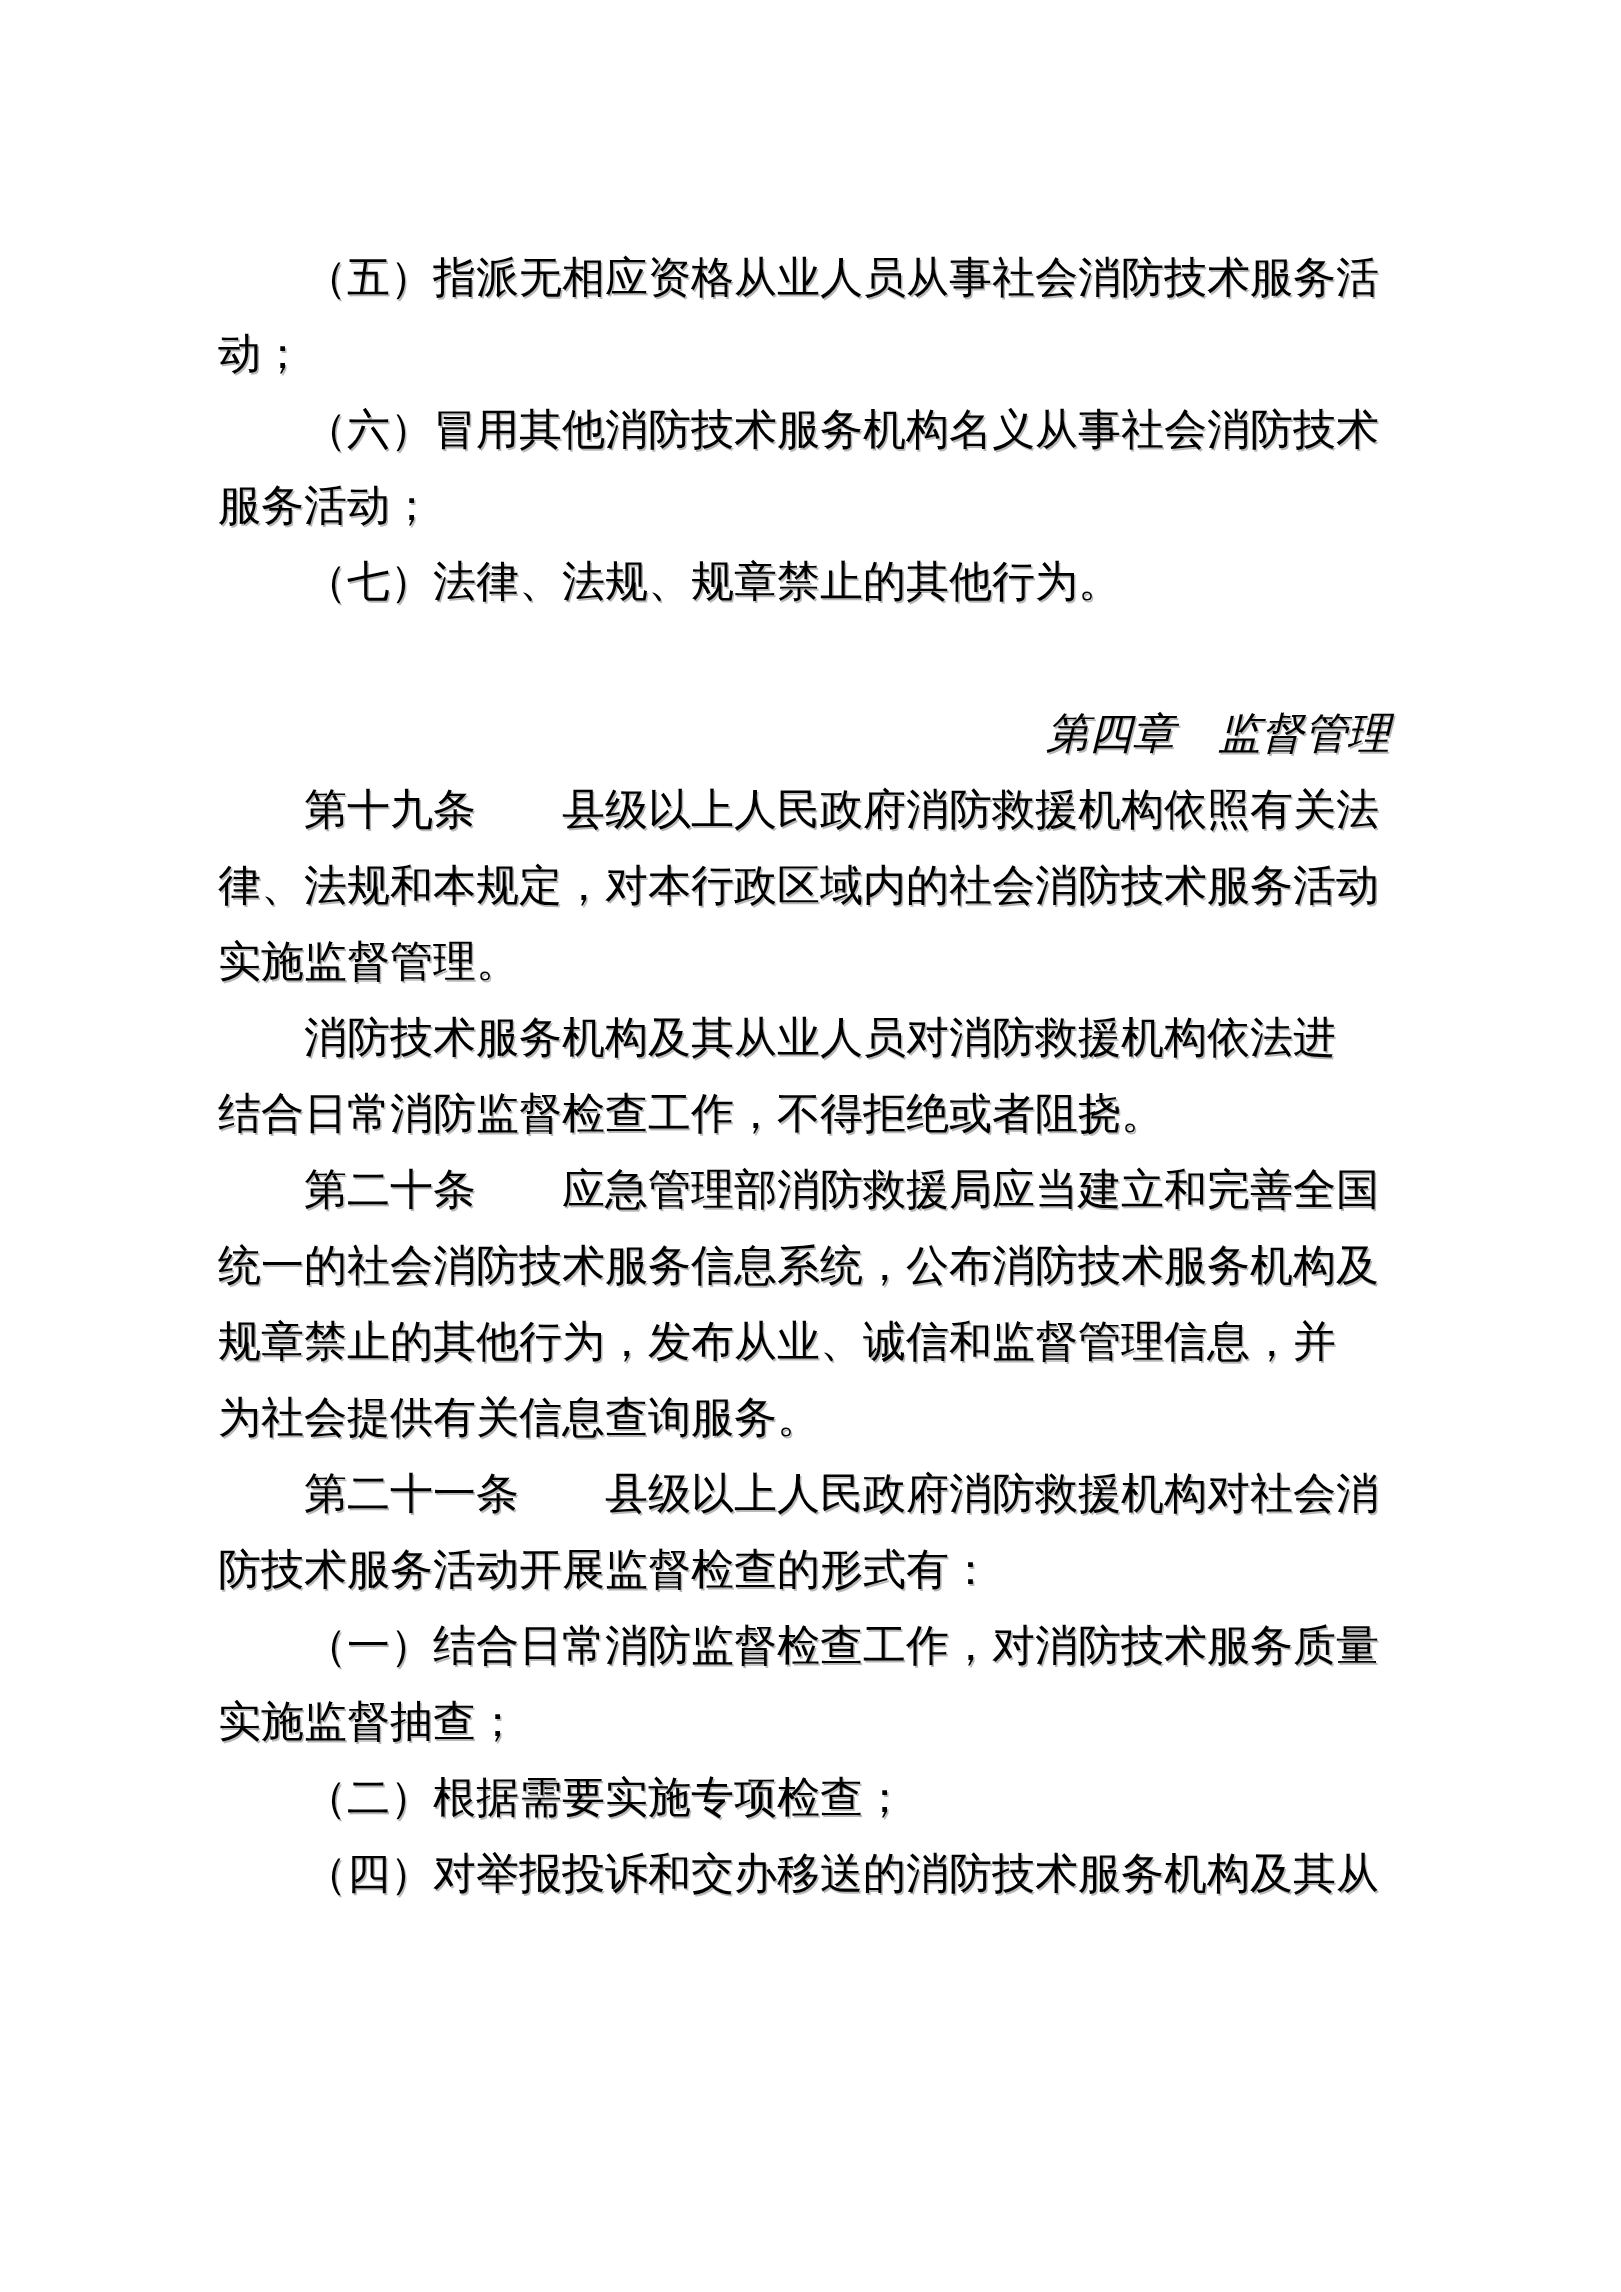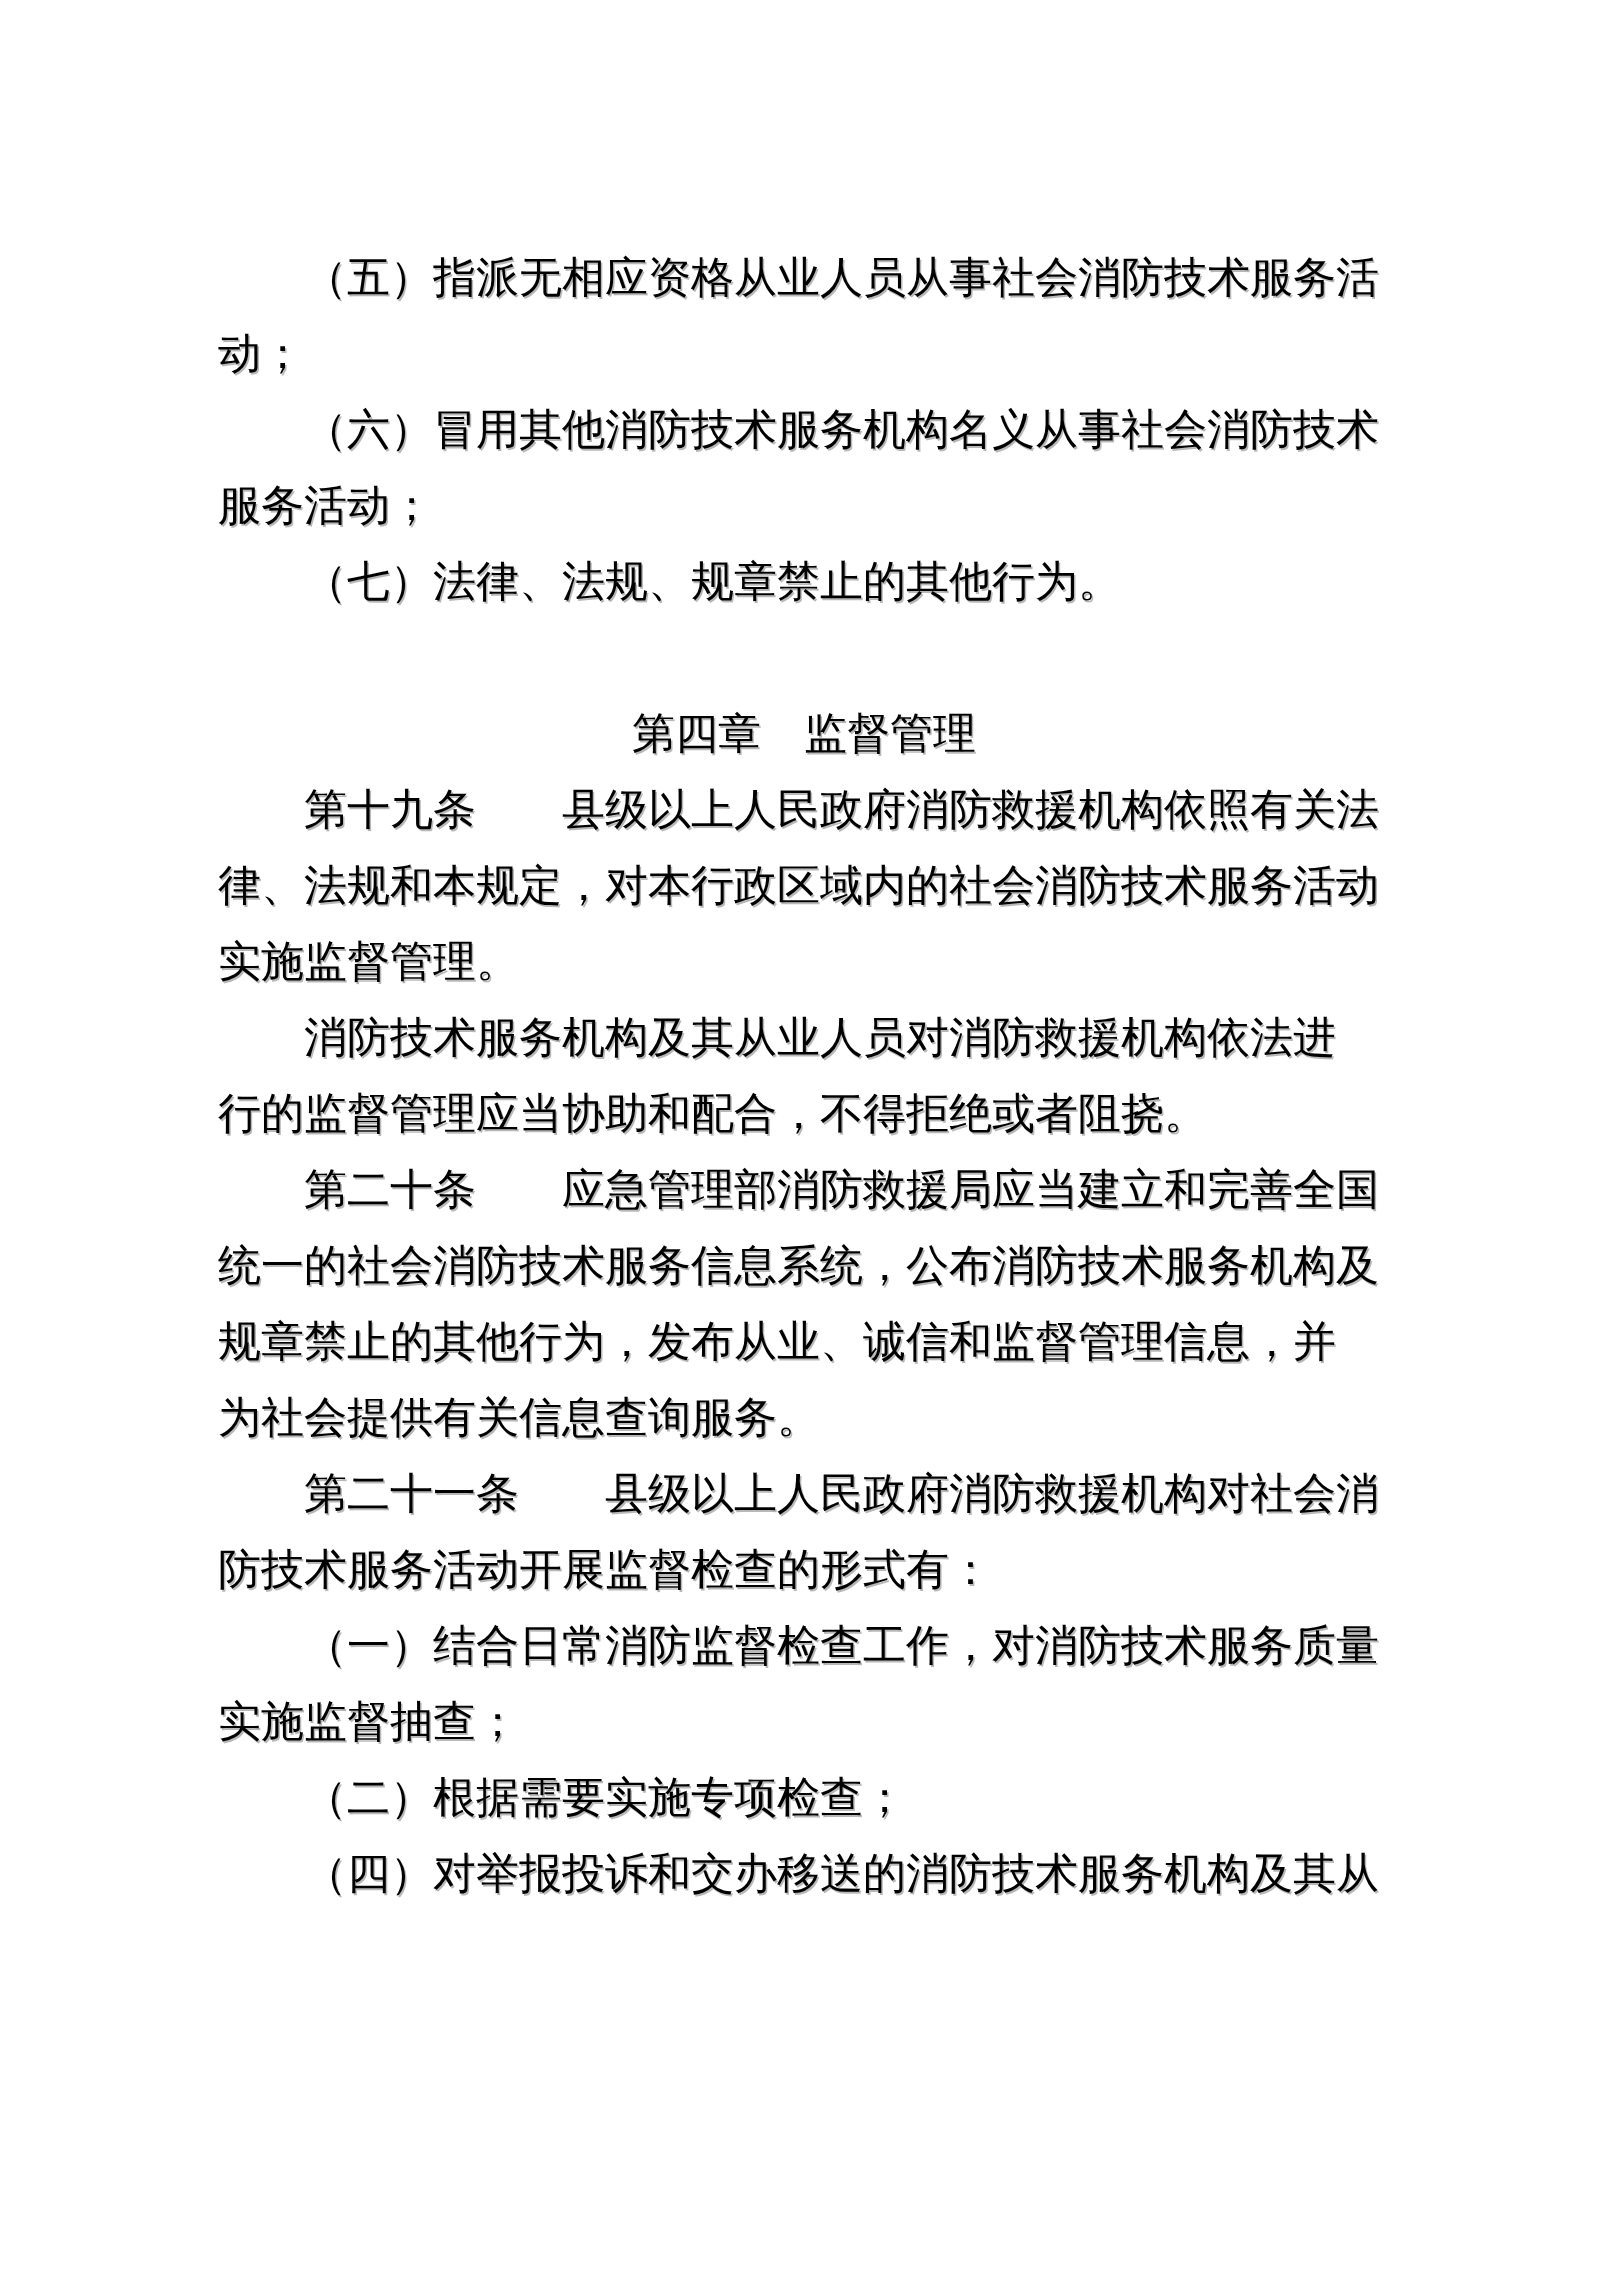--- a/index.html
+++ b/index.html
@@ -34,22 +34,23 @@
     white-space: pre;
     text-shadow: 1.5px 1.5px 0 rgba(0,0,0,0.28);
   }
   .line-indent {
     padding-left: 86px;
   }
   .line-flush {
     padding-left: 0;
   }
   .line-center {
-    text-align: center;
+    text-align: right;
     padding-left: 0;
+    font-style: italic;
   }
   .line-blank {
     
   }
 </style>
 </head>
 <body>
 
 <div class="page">
   <div class="body-text">
@@ -58,21 +59,21 @@
       <div class="line line-flush">动；</div>
       <div class="line line-indent">（六）冒用其他消防技术服务机构名义从事社会消防技术</div>
       <div class="line line-flush">服务活动；</div>
       <div class="line line-indent">（七）法律、法规、规章禁止的其他行为。</div>
       <div class="line line-blank"></div>
       <div class="line line-center">第四章　监督管理</div>
       <div class="line line-indent">第十九条　　县级以上人民政府消防救援机构依照有关法</div>
       <div class="line line-flush">律、法规和本规定，对本行政区域内的社会消防技术服务活动</div>
       <div class="line line-flush">实施监督管理。</div>
       <div class="line line-indent">消防技术服务机构及其从业人员对消防救援机构依法进</div>
-      <div class="line line-flush">行的监督管理应当协助和配合，不得拒绝或者阻挠。</div>
+      <div class="line line-flush">结合日常消防监督检查工作，不得拒绝或者阻挠。</div>
       <div class="line line-indent">第二十条　　应急管理部消防救援局应当建立和完善全国</div>
       <div class="line line-flush">统一的社会消防技术服务信息系统，公布消防技术服务机构及</div>
       <div class="line line-flush">规章禁止的其他行为，发布从业、诚信和监督管理信息，并</div>
       <div class="line line-flush">为社会提供有关信息查询服务。</div>
       <div class="line line-indent">第二十一条　　县级以上人民政府消防救援机构对社会消</div>
       <div class="line line-flush">防技术服务活动开展监督检查的形式有：</div>
       <div class="line line-indent">（一）结合日常消防监督检查工作，对消防技术服务质量</div>
       <div class="line line-flush">实施监督抽查；</div>
       <div class="line line-indent">（二）根据需要实施专项检查；</div>
       <div class="line line-indent">（四）对举报投诉和交办移送的消防技术服务机构及其从</div>

